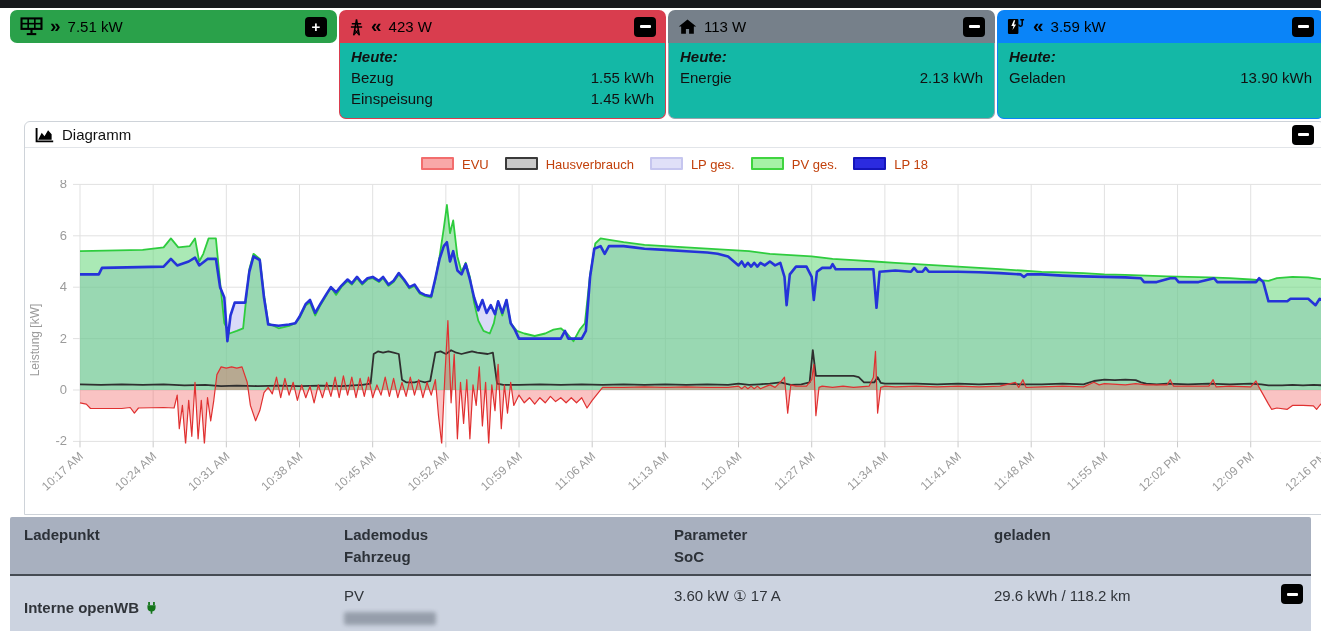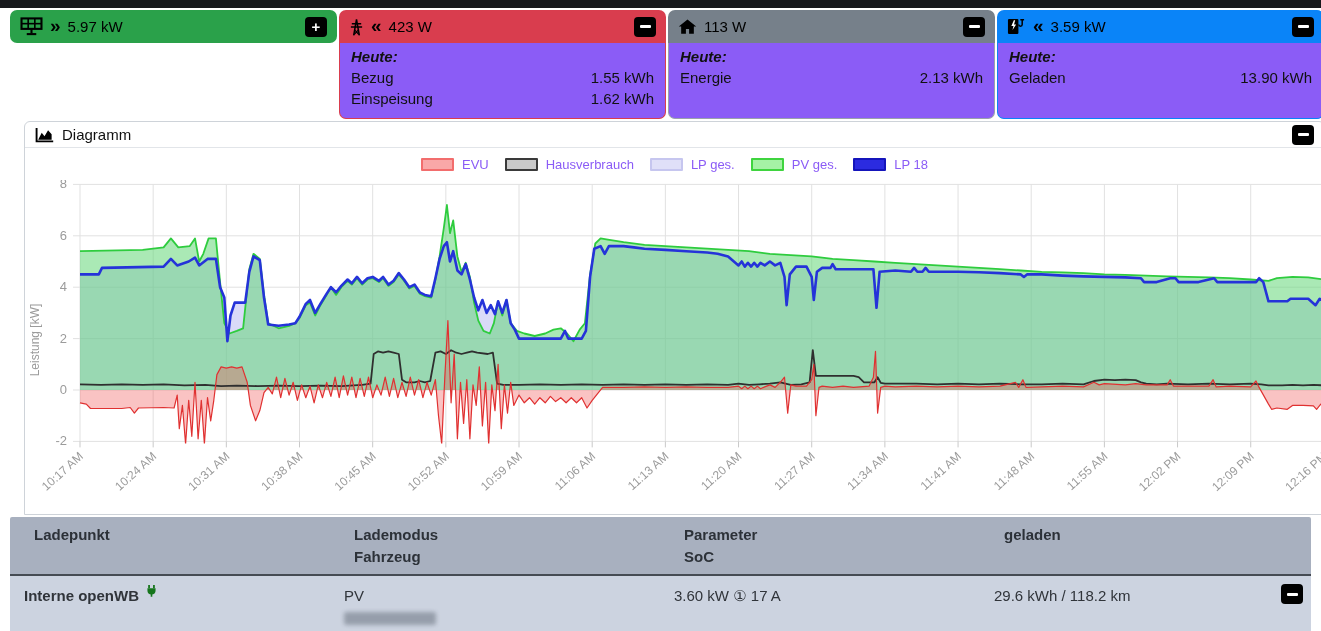--- a/index.html
+++ b/index.html
@@ -16,46 +16,46 @@
   .card.collapsed .card-header { border-radius:7px; }
   .card-header .chev { font-weight:bold; font-size:19px; line-height:1; margin-top:-2px; }
   .hdr-green { background:#2aa14a; }
   .hdr-red   { background:#d93d4e; }
   .hdr-gray  { background:#76808a;align-items:center; }
   .hdr-blue  { background:#0a84f8; }
   .btn-sq { margin-left:auto; width:22px; height:20px; background:#000; border-radius:4px;
     display:flex; align-items:center; justify-content:center; color:#fff; cursor:pointer;
     font-size:15px; font-weight:bold; flex:0 0 auto; }
   .btn-sq .minus { width:11px; height:3px; background:#fff; border-radius:1px; }
-  .card-body { height:76px; background:#8b5cf6; border:1px solid; border-top:none;
+  .card-body { height:76px; background:#14b8a6; border:1px solid; border-top:none;
     border-radius:0 0 7px 7px; padding:3px 11px; font-size:15px; color:#111; }
   .bd-red  { border-color:#d93d4e; }
   .bd-gray { border-color:#9aa2ac; }
   .bd-blue { border-color:#0a84f8; }
   .today { font-weight:bold; font-style:italic; padding:2px 0; }
   .kv { display:flex; justify-content:space-between; padding:2px 0; }
 
   
   .diagram { position:absolute; top:121px; left:24px; width:1301px; height:394px;
     border:1px solid #ced3d9; border-radius:6px 6px 0 0; background:#fff; overflow:hidden; }
   .diagram-header { height:26px; display:flex; align-items:center; gap:8px; padding:0 10px;
     border-bottom:1px solid #e2e5e9; font-size:15px; color:#111; }
   .legend { height:32px; display:flex; align-items:center; justify-content:center; gap:16px; }
-  .legend-item { display:flex; align-items:center; gap:8px; font-size:13px; color:#8b5cf6; }
+  .legend-item { display:flex; gap:8px; font-size:13px; color:#c2410c; }
   .legend-swatch { width:33px; height:13px; border:2px solid; border-radius:1px; }
 
   
   .cp-table { position:absolute; top:517px; left:10px; width:1301px; }
   .cp-head { display:grid; grid-template-columns:320px 330px 320px 1fr 44px;
     background:#a8b0bf; padding:7px 0 6px 0; border-radius:2px 2px 0 0; }
-  .cp-head .cell { padding:0 24px; font-size:15px; font-weight:bold; color:#2c3138; line-height:22px; }
+  .cp-head .cell { padding:0 14px; font-size:15px; font-weight:bold; color:#2c3138; line-height:22px; }
   .cp-row { display:grid; grid-template-columns:320px 330px 320px 1fr 44px;
     background:#ccd3e0; border-top:2px solid #454b53; padding:8px 0 6px 0; min-height:56px; }
   .cp-row .cell { padding:0 14px; font-size:15px; color:#30343a; line-height:23px; }
-  .cp-name { font-weight:bold; display:flex; gap:6px; }
+  .cp-name { font-weight:bold; display:flex; align-items:center; gap:6px; }
   .blur-blob { display:inline-block; width:92px; height:13px; background:#8d95a2;
     border-radius:2px; filter:blur(2px); opacity:.85; margin-top:5px; }
   .icon { flex:0 0 auto; display:inline-flex; }
 </style>
 </head>
 <body>
 
 <div class="topbar"></div>
 
 <div class="cards">
@@ -66,21 +66,21 @@
         <svg width="23" height="19" viewBox="0 0 24 20">
             <rect x="1.5" y="1.5" width="21" height="11" fill="none" stroke="#000" stroke-width="2.2"></rect>
             <line x1="8.5" y1="1.5" x2="8.5" y2="12.5" stroke="#000" stroke-width="1.7"></line>
             <line x1="15.5" y1="1.5" x2="15.5" y2="12.5" stroke="#000" stroke-width="1.7"></line>
             <line x1="1.5" y1="7" x2="22.5" y2="7" stroke="#000" stroke-width="1.7"></line>
             <line x1="12" y1="12.5" x2="12" y2="17" stroke="#000" stroke-width="2.2"></line>
             <line x1="7" y1="18" x2="17" y2="18" stroke="#000" stroke-width="2.2"></line>
           </svg>
       </span>
       <span class="chev">»</span>
-      <span>5.97 kW</span>
+      <span>7.51 kW</span>
       <span class="btn-sq">+</span>
     </div>
   </div>
 
   <div class="card">
     <div class="card-header hdr-red">
       <span class="icon">
         <svg width="15" height="20" viewBox="0 0 16 20">
             <path d="M5 19 L8 2 L11 19" fill="none" stroke="#000" stroke-width="1.6"></path>
             <path d="M3 6.5 h10 M2 10 h12" stroke="#000" stroke-width="1.4"></path>
@@ -94,21 +94,21 @@
         </span>
     </div>
     <div class="card-body bd-red">
       <div class="today">Heute:</div>
       <div class="kv">
         <span>Bezug</span>
         <span>1.55 kWh</span>
       </div>
       <div class="kv">
         <span>Einspeisung</span>
-        <span>1.62 kWh</span>
+        <span>1.45 kWh</span>
       </div>
     </div>
   </div>
 
   <div class="card">
     <div class="card-header hdr-gray">
       <span class="icon">
         <svg width="19" height="17" viewBox="0 0 24 20">
             <path d="M12 1 L23 10 H20 V19 H14 V13 H10 V19 H4 V10 H1 Z" fill="#000"></path>
           </svg>

